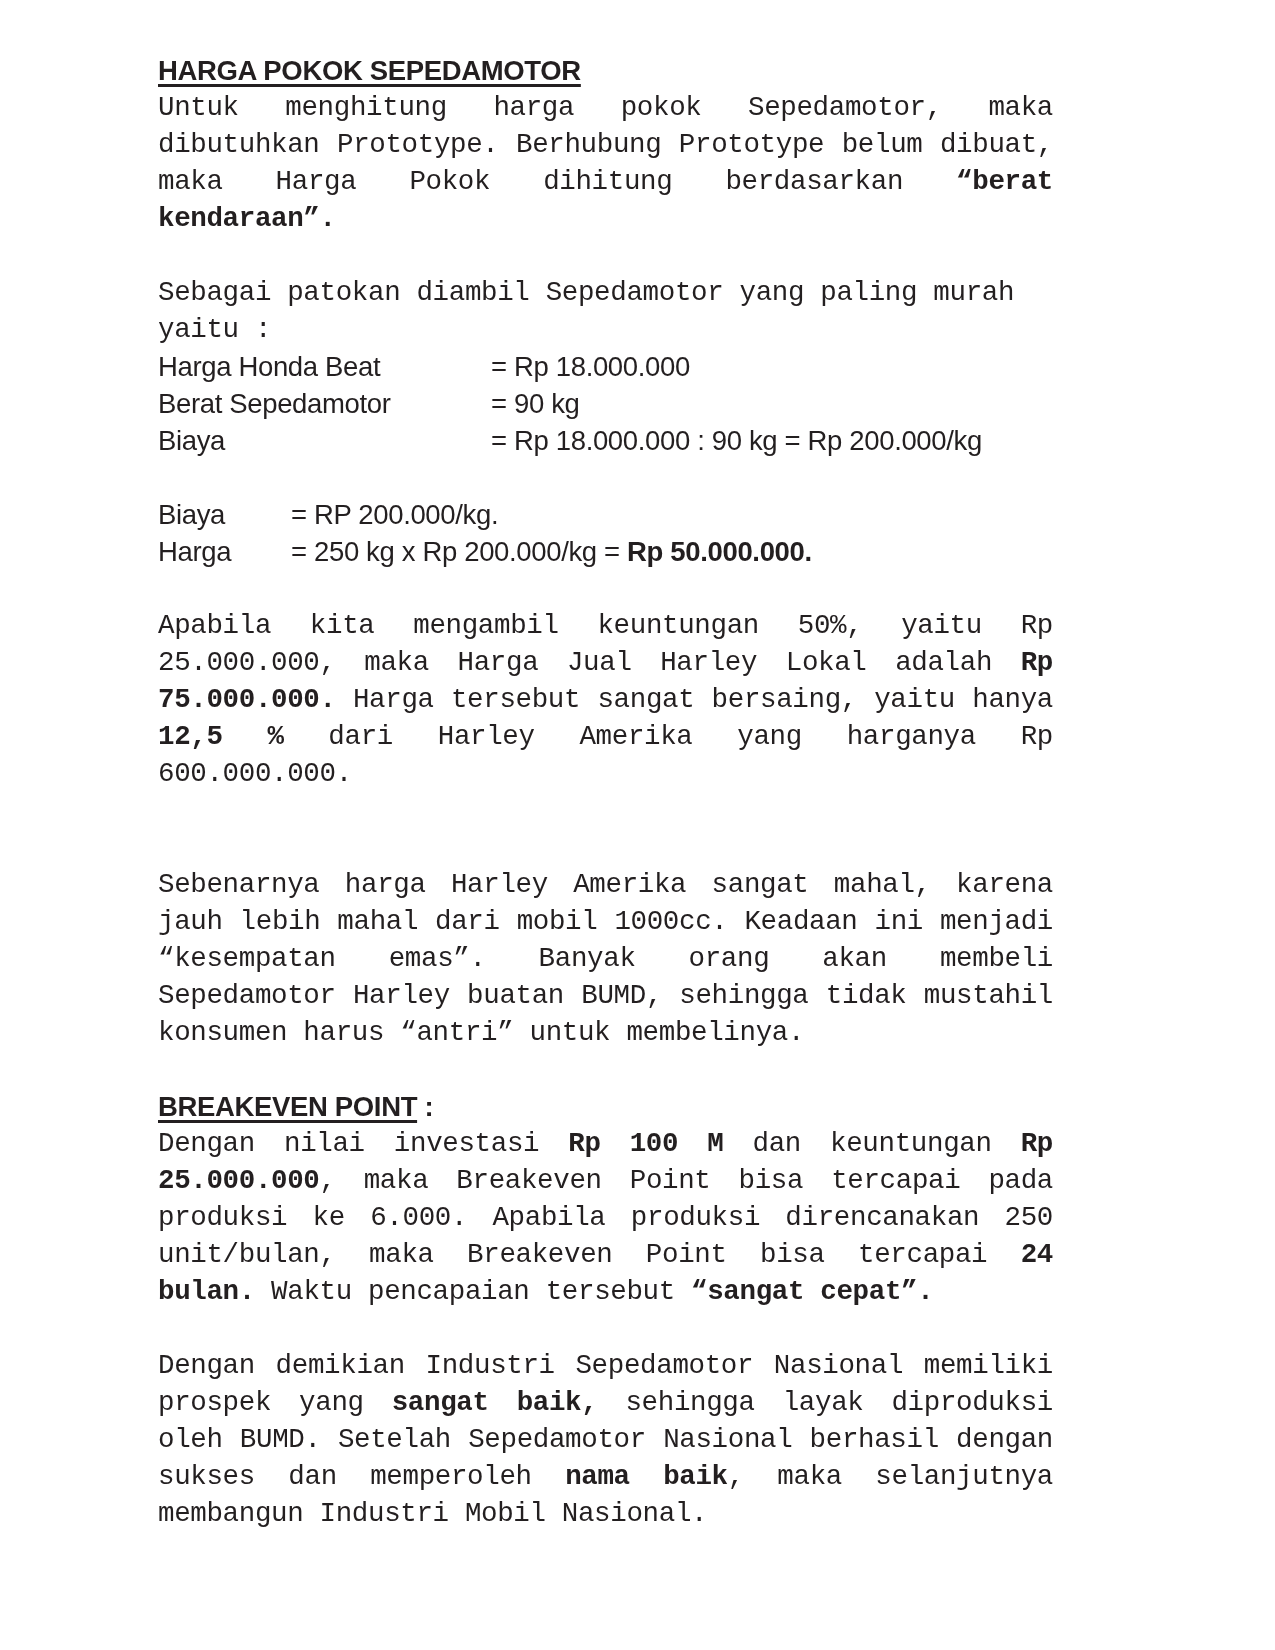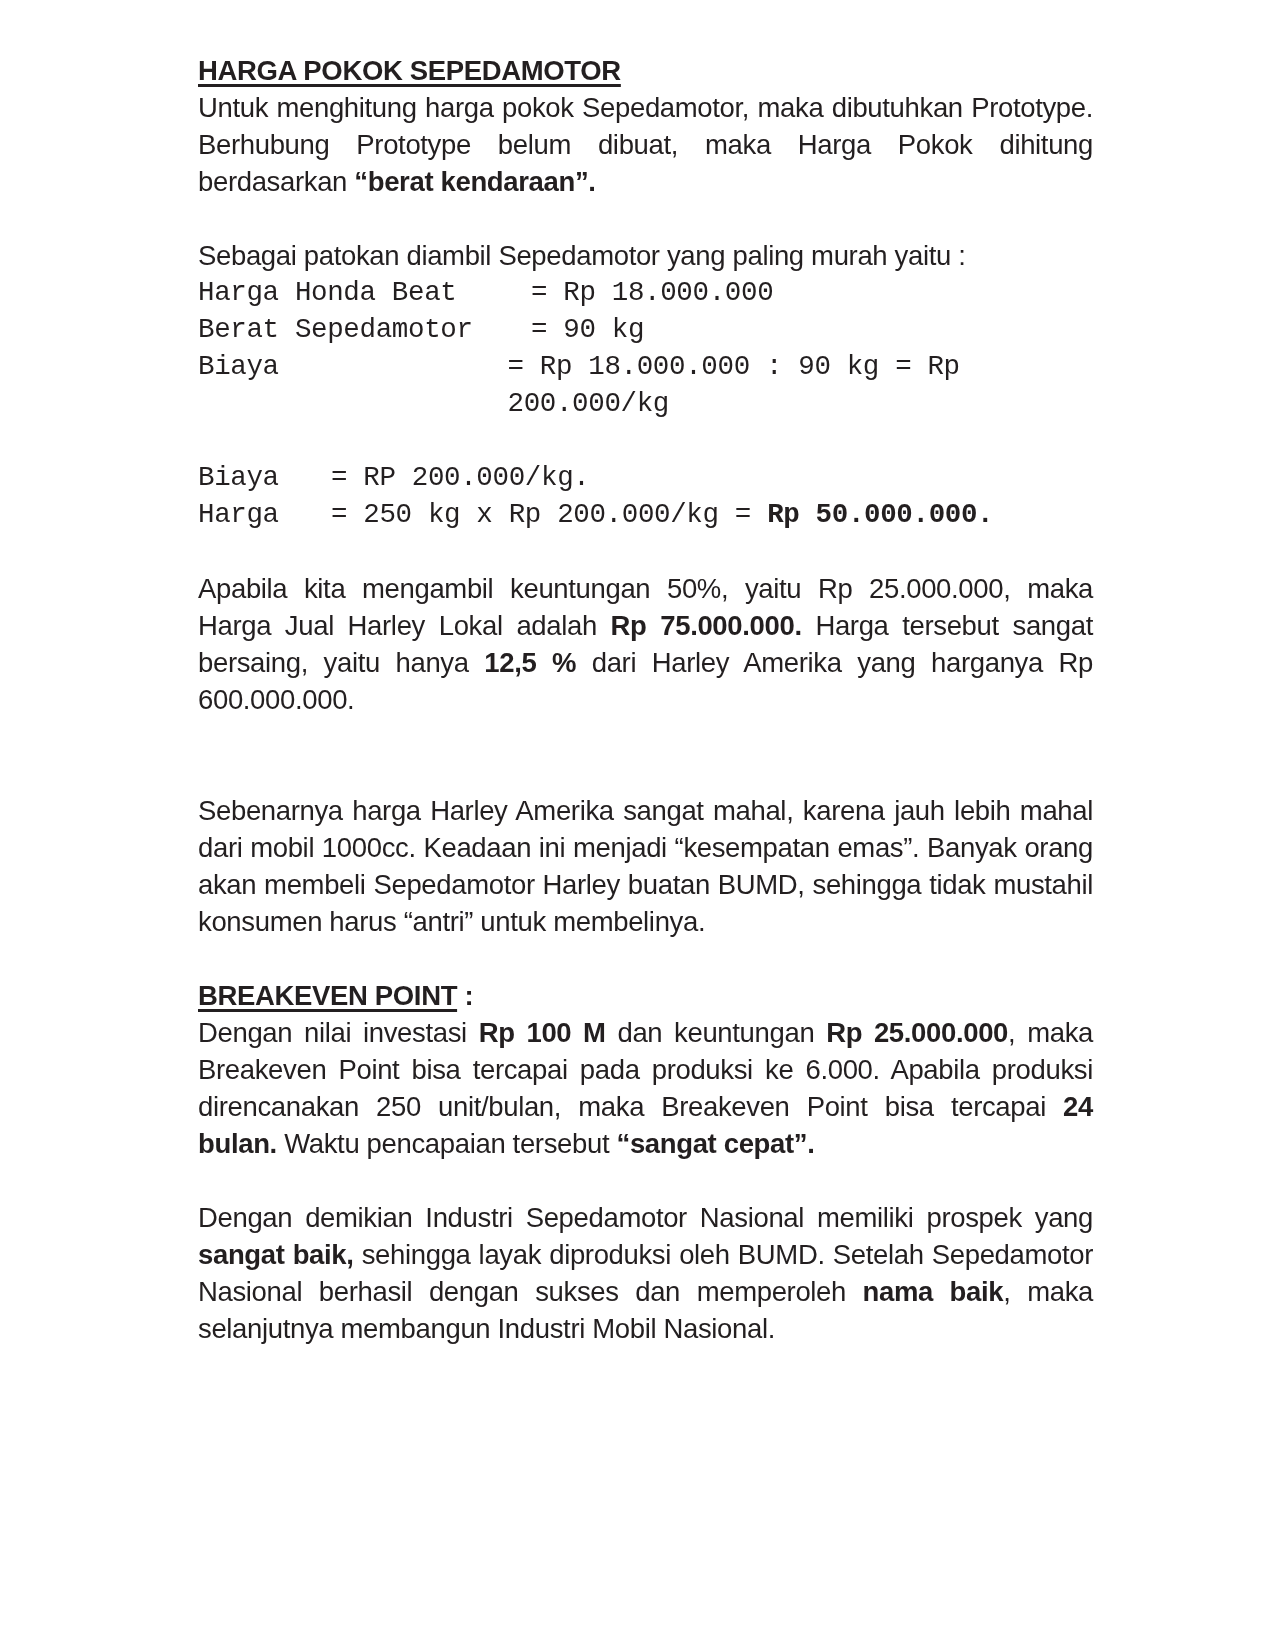--- a/index.html
+++ b/index.html
@@ -2,28 +2,28 @@
 <html><head>
   <meta charset="utf-8">
   <style>
     html, body { margin: 0; padding: 0; background: #ffffff; }
     body {
       width: 1275px; height: 1650px; position: relative; overflow: hidden;
       font-family: "Liberation Sans", sans-serif; color: #231f20;
     }
     .page {
       position: absolute; left: 158px; top: 52px; width: 895px;
-      font-size: 27.5px; line-height: 37px; letter-spacing: -0.35px; margin-left: 40px;
+      font-size: 27.5px; line-height: 37px; letter-spacing: -0.35px;
     }
     .heading { font-weight: bold; text-decoration: underline; text-decoration-thickness: 3px; text-underline-offset: 4px; }
     .just { text-align: justify; text-align-last: left; }
-    p { margin: 0; }
+    p { margin: 0; font-family: Liberation Mono, monospace; }
     .gap { height: 37px; }
     b { font-weight: bold; }
-    .row { display: flex; font-family: Liberation Mono, monospace; }
+    .row { display: flex; }
     .lbl1 { width: 333px; }
     .lbl2 { width: 133px; }
   </style>
 </head>
 <body>
 
 <div class="page">
   <div class="heading">HARGA POKOK SEPEDAMOTOR</div>
   <p class="just"><span>Untuk menghitung harga pokok Sepedamotor, maka dibutuhkan Prototype. Berhubung Prototype belum dibuat, maka Harga Pokok dihitung berdasarkan </span><b>“berat kendaraan”.</b></p>
 

